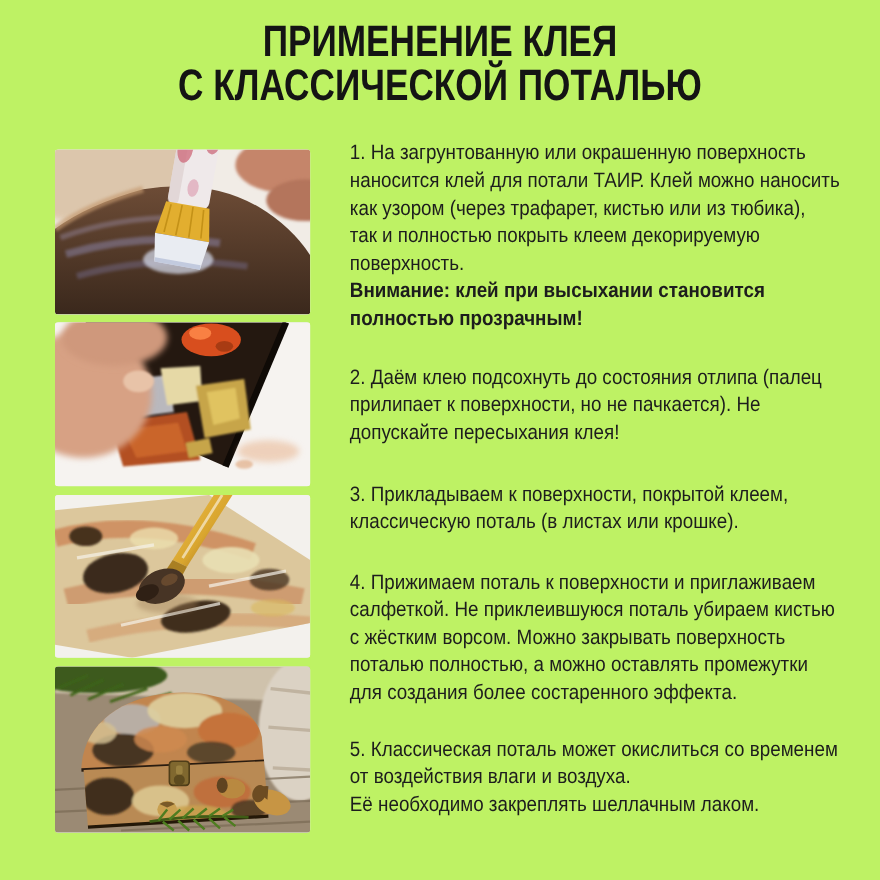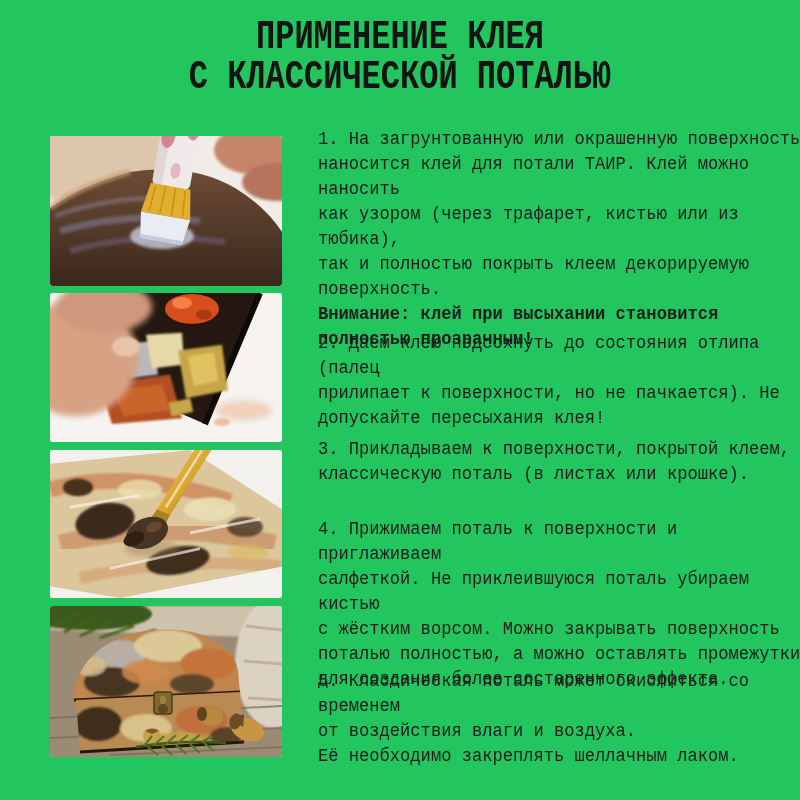--- a/index.html
+++ b/index.html
@@ -1,18 +1,18 @@
 <!DOCTYPE html>
 <html><head>
 <meta charset="utf-8">
 <style>
   html,body{margin:0;padding:0;}
   .page{
-    position:relative;width:800px;height:800px;background:#22c55e;
-    font-family:Liberation Mono, monospace;color:#1d1d1d;overflow:hidden;
+    position:relative;width:800px;height:800px;background:#bef264;
+    font-family:Liberation Sans, sans-serif;color:#1d1d1d;overflow:hidden;
   }
   .title{
     position:absolute;top:18px;left:0;right:0;margin:0;
     text-align:center;font-size:40px;line-height:40px;font-weight:bold;color:#141414;
     transform:scaleX(0.8);transform-origin:50% 0;letter-spacing:0;
   }
   .title span{display:block;}
   .photo{
     position:absolute;left:50px;width:232px;margin:0;
     border-radius:3px;overflow:hidden;background:#eee;

